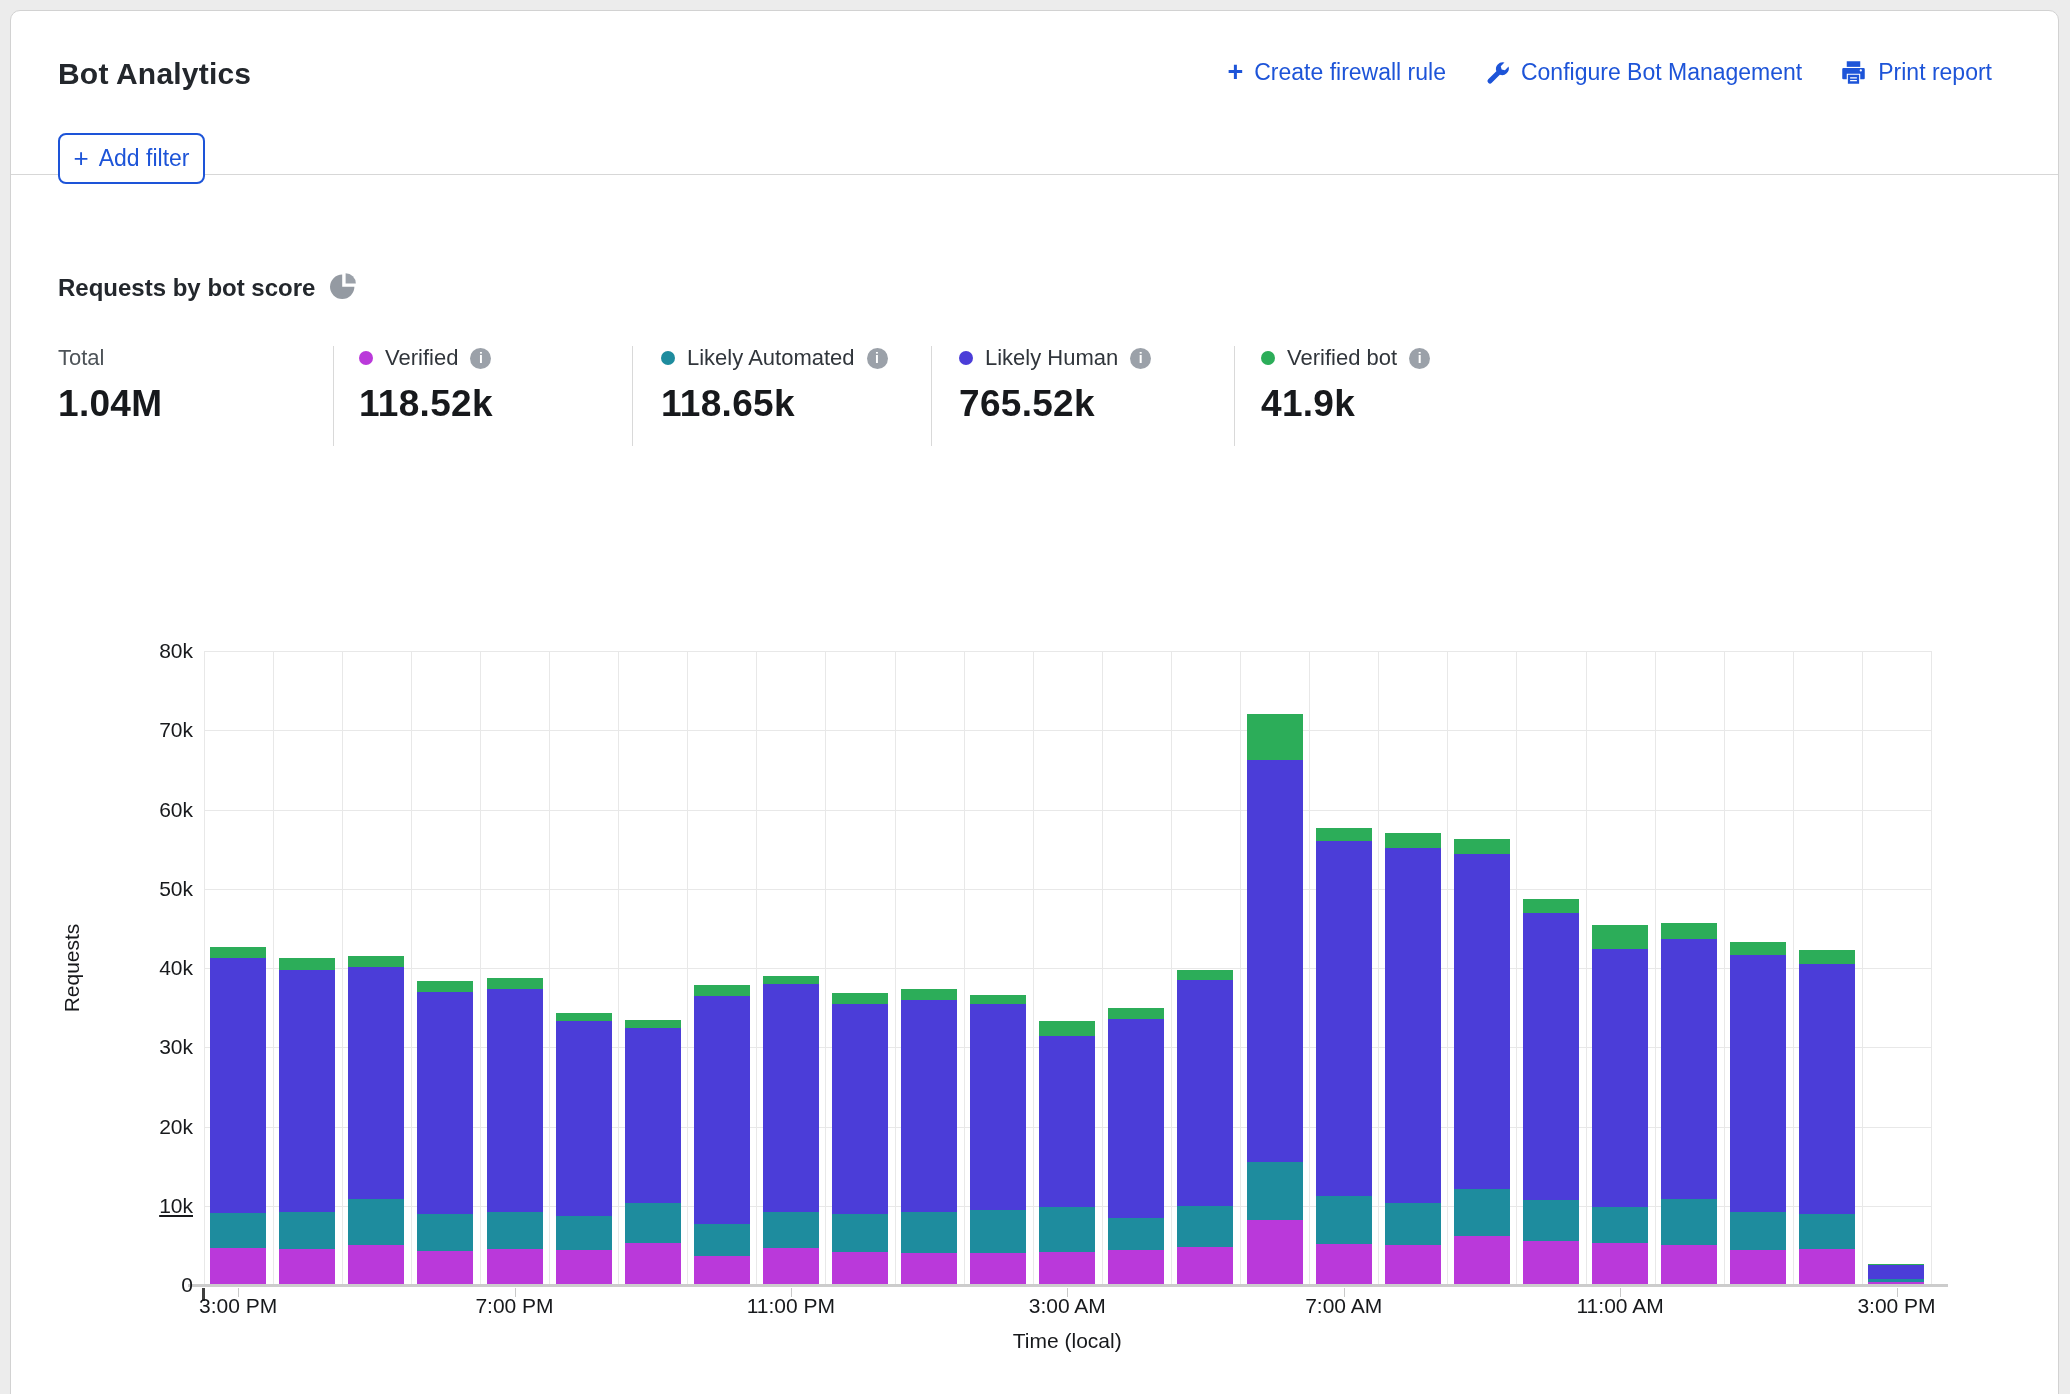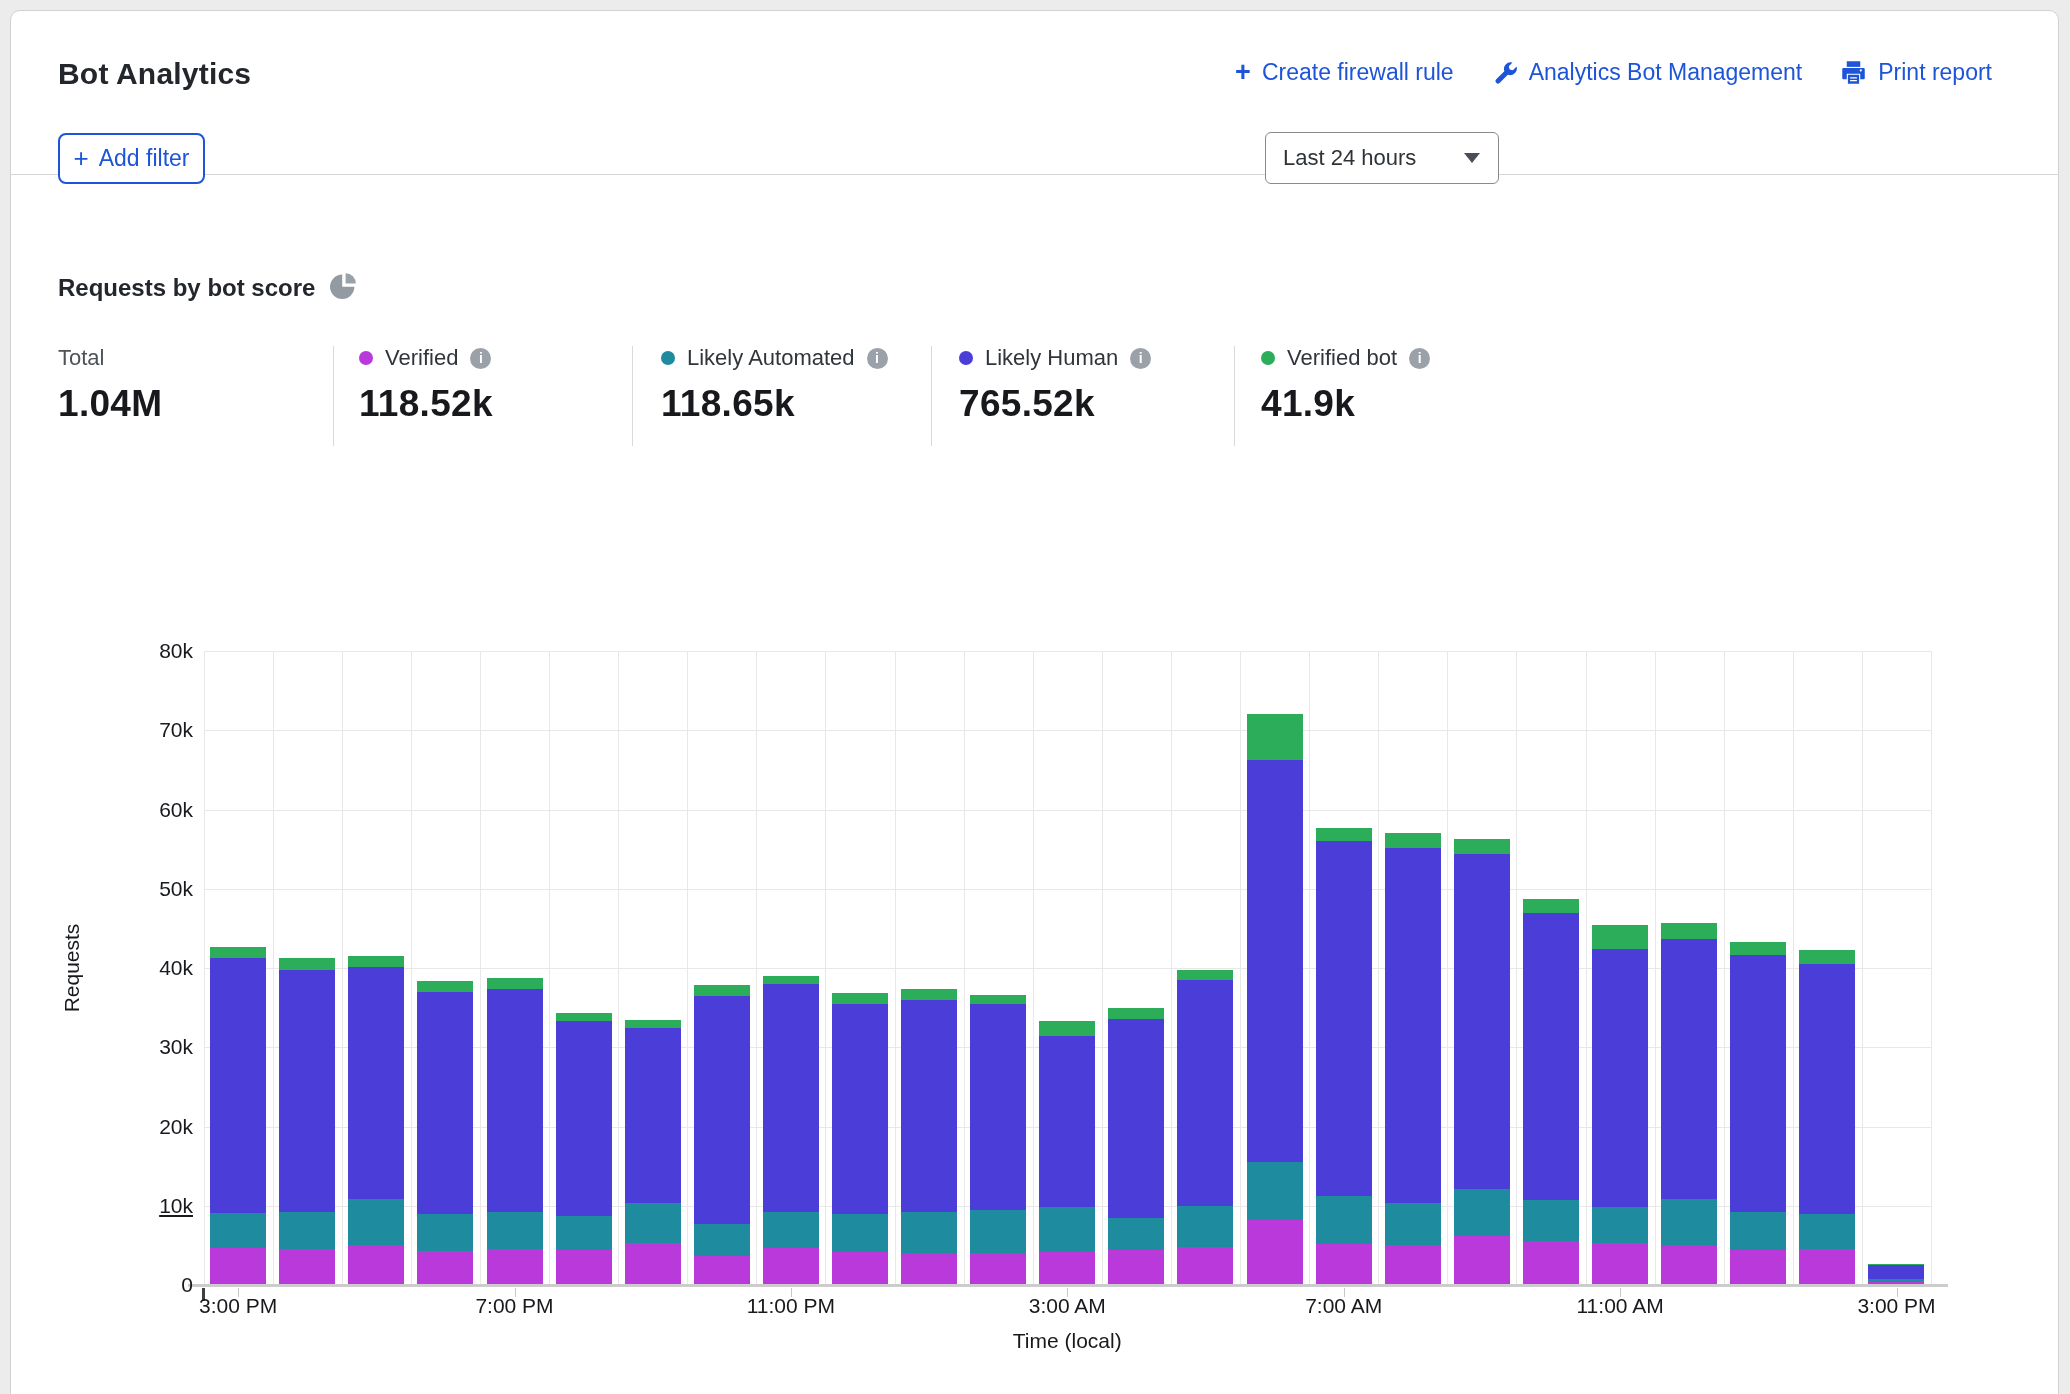--- a/index.html
+++ b/index.html
@@ -67,44 +67,40 @@
       <div class="action-link">
         <span class="plus-glyph">+</span>
         <span>Create firewall rule</span>
       </div>
       <div class="action-link">
         <span>
           <svg width="26" height="26" viewBox="0 0 24 24" fill="#1d54d8">
               <path d="M22.7 6.1a6.2 6.2 0 0 1-8.1 7.5l-7.4 7.5a2.3 2.3 0 0 1-3.3-3.3l7.5-7.4A6.2 6.2 0 0 1 18.9 2.3l-3.4 3.4.8 3 3 .8 3.4-3.4z"></path>
             </svg>
         </span>
-        <span>Analytics Bot Management</span>
+        <span>Configure Bot Management</span>
       </div>
       <div class="action-link">
         <span>
           <svg width="27" height="27" viewBox="0 0 24 24" fill="#1d54d8">
               <path d="M6 2h12v5H6z"></path>
               <path d="M3 8h18a1 1 0 0 1 1 1v8a1 1 0 0 1-1 1h-3v-5H6v5H3a1 1 0 0 1-1-1V9a1 1 0 0 1 1-1zm15.5 3.2a1 1 0 1 0 0-2 1 1 0 0 0 0 2z"></path>
               <path d="M7 14h10v8H7z"></path>
               <path d="M9 16.2h6v1.2H9zm0 2.4h6v1.2H9z" fill="#fff"></path>
             </svg>
         </span>
         <span>Print report</span>
       </div>
     </div>
 
     <div class="add-filter-btn">
       <span class="plus-glyph">+</span>
       <span>Add filter</span>
     </div>
 
-    <div class="time-select">
-      <span>Last 24 hours</span>
-      <span class="caret-down"></span>
-    </div>
   </div>
 
   <div class="section-title-row">
     <span class="section-title">Requests by bot score</span>
     <span>
       <svg width="27" height="27" viewBox="0 0 27 27">
           <path d="M12.2 14.8 V2.6 A12.2 12.2 0 1 0 24.4 14.8 Z" fill="#949aa2"></path>
           <path d="M15.6 11.4 V1.2 A10.2 10.2 0 0 1 25.8 11.4 Z" fill="#9ba1a9"></path>
         </svg>
     </span>

